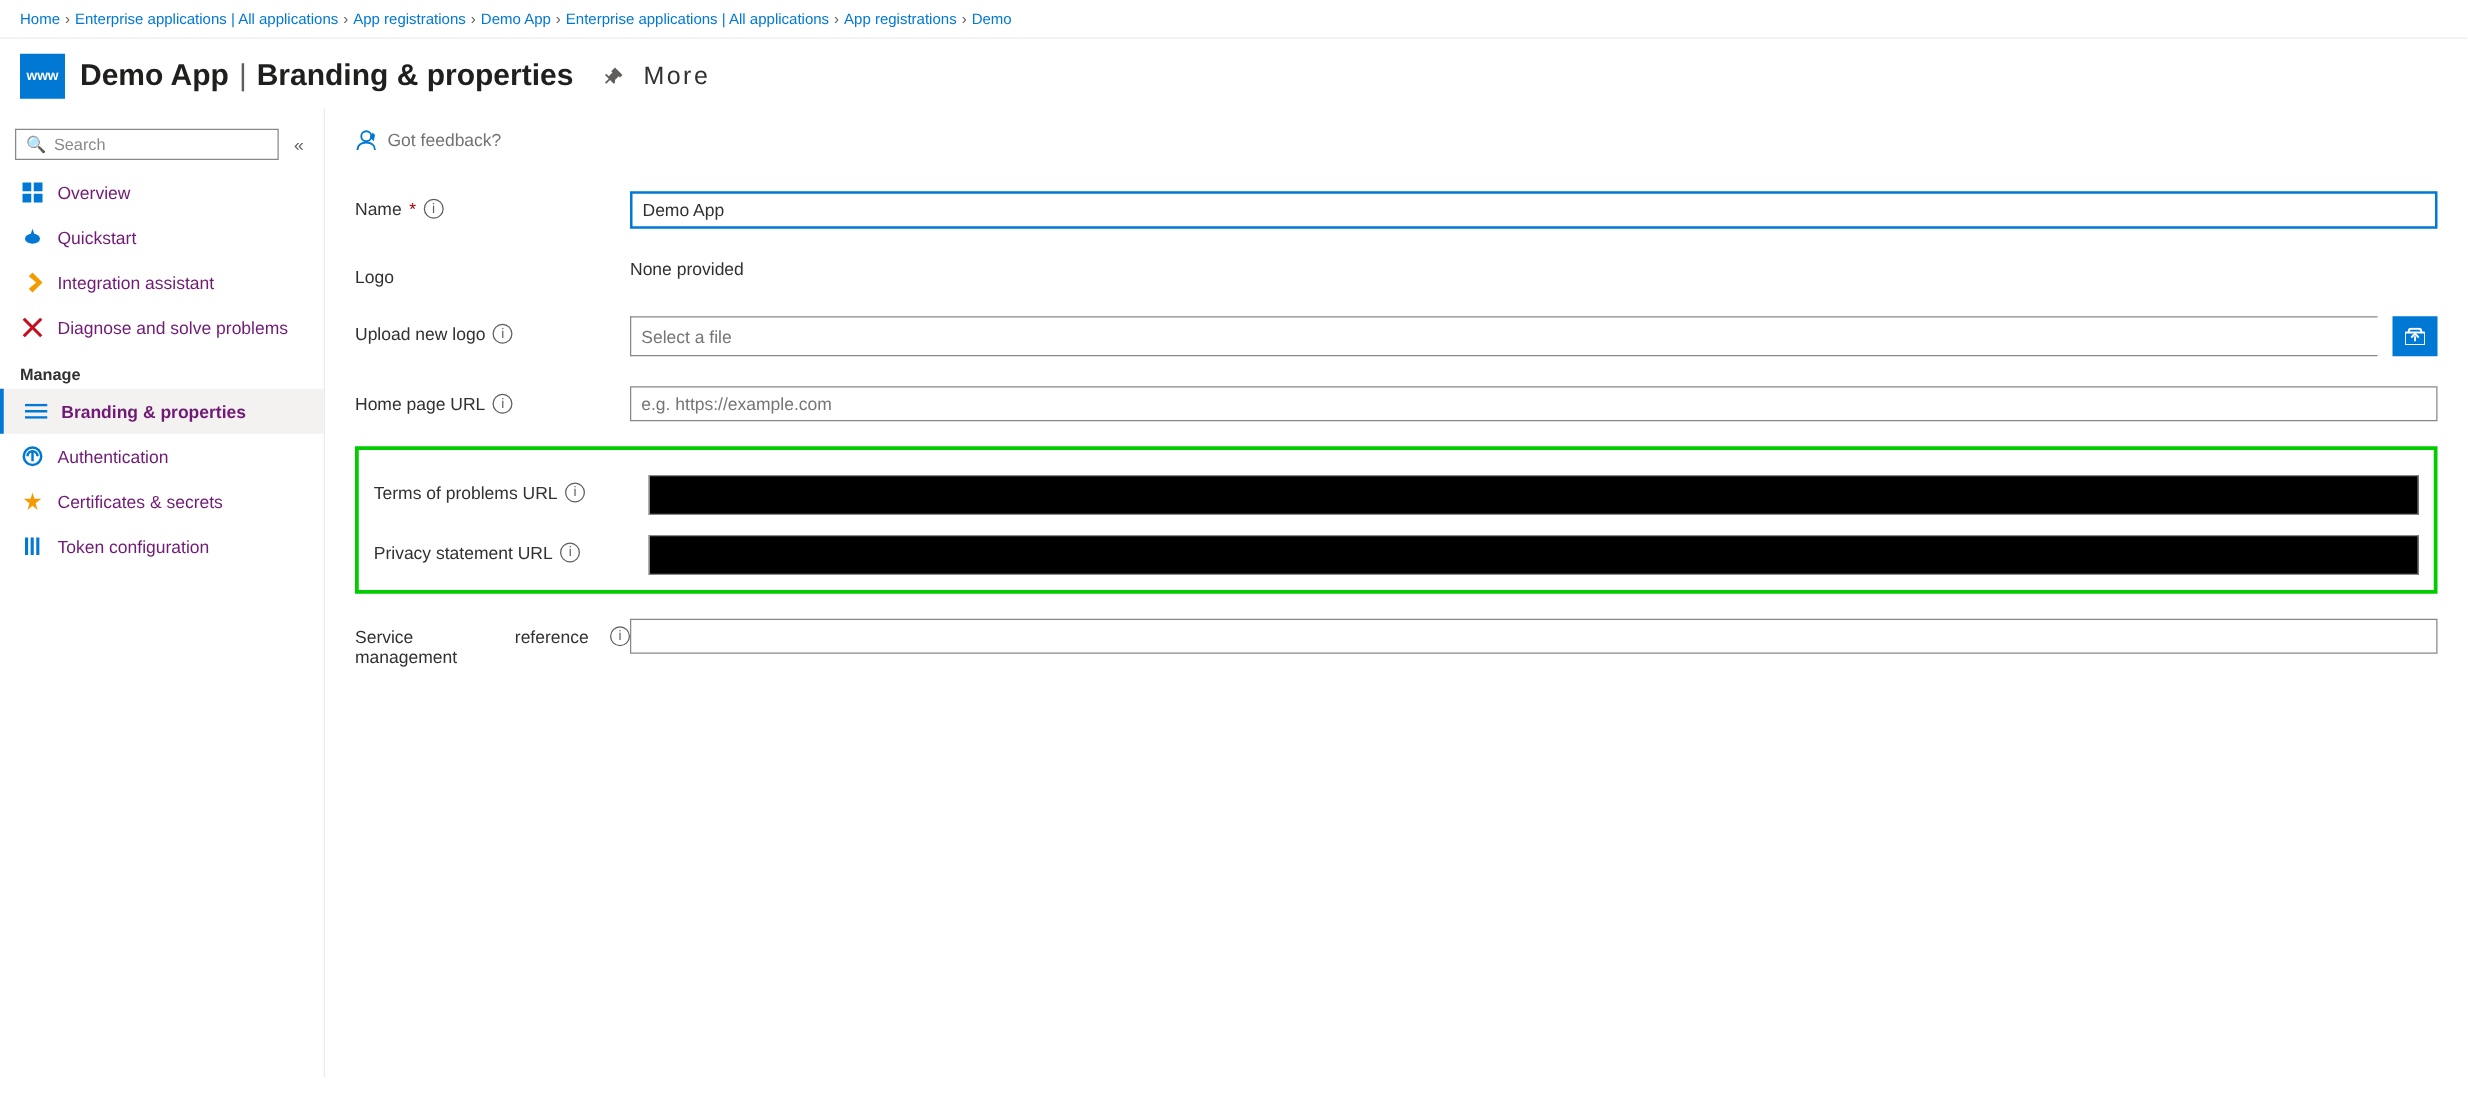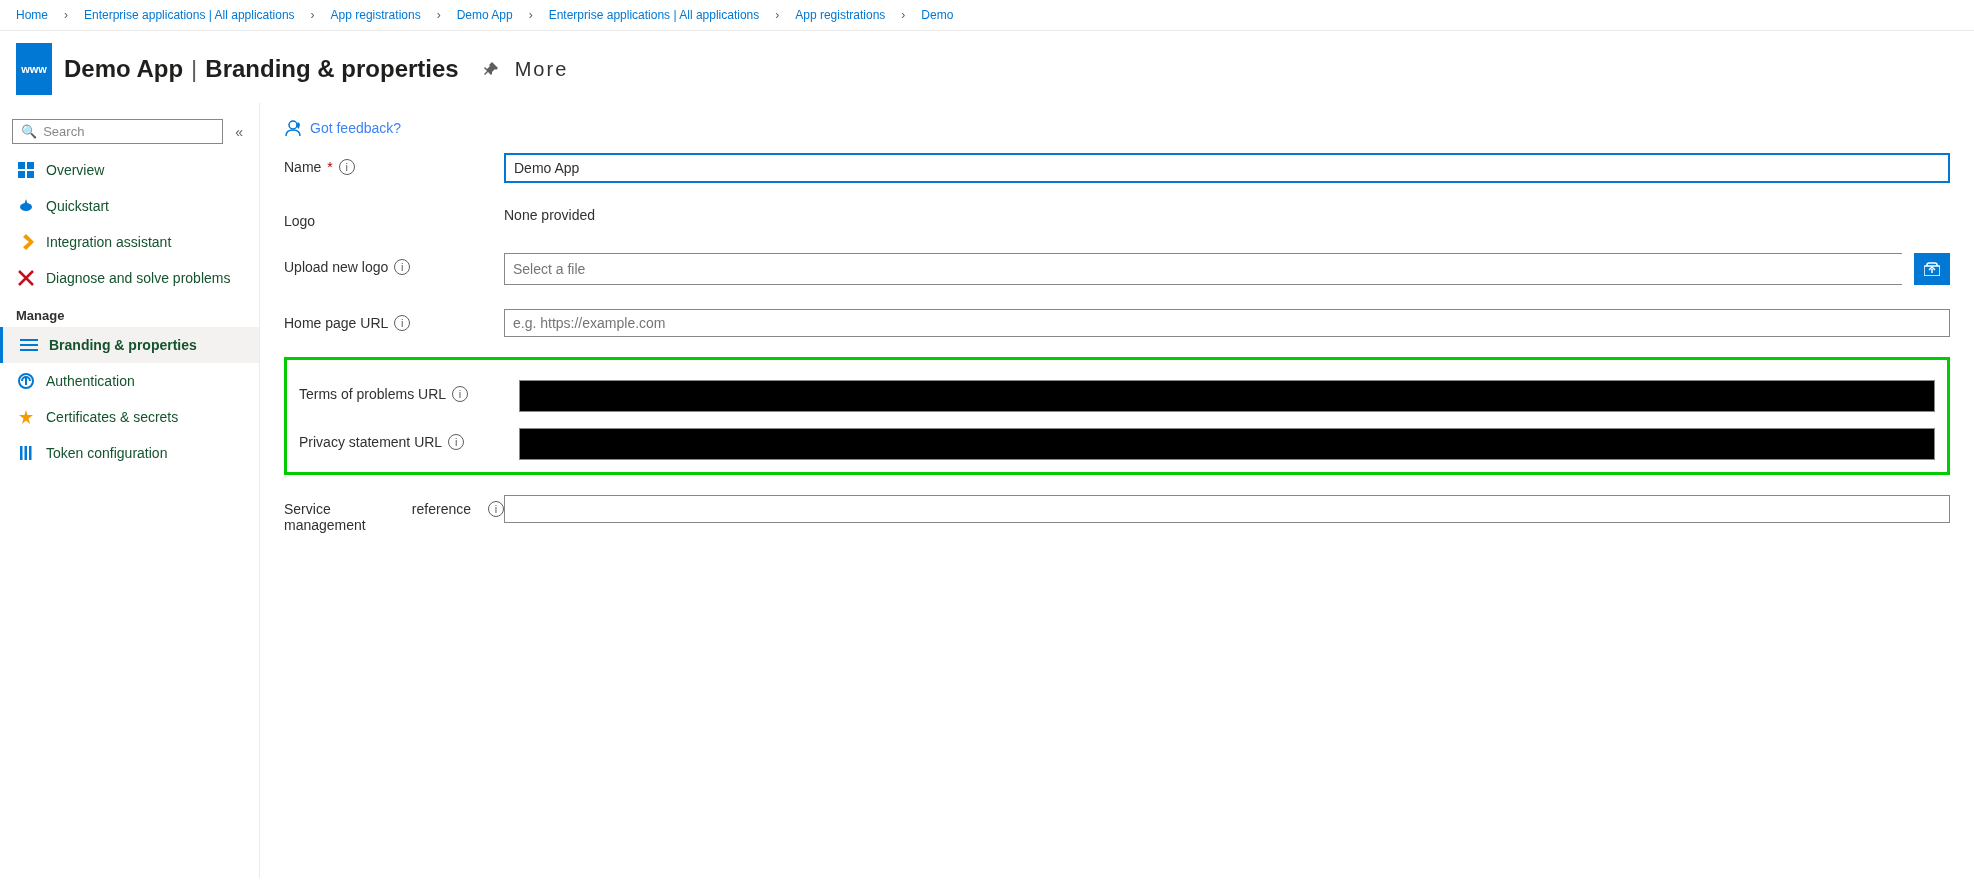--- a/index.html
+++ b/index.html
@@ -1,33 +1,33 @@
 <!DOCTYPE html>
 <html><head>
   <meta charset="utf-8">
   <style>
     * { box-sizing: border-box; margin: 0; padding: 0; }
     body { font-family: 'Segoe UI', Arial, sans-serif; font-size: 14px; background: #fff; color: #323130; }
 
     
     .breadcrumb {
       display: flex; align-items: center; padding: 8px 16px;
-      font-size: 12px; color: #0078d4; flex-wrap: wrap; gap: 16px;
+      font-size: 12px; color: #0078d4; flex-wrap: wrap; gap: 4px;
       border-bottom: 1px solid #edebe9;
     }
     .breadcrumb span { color: #605e5c; }
     .breadcrumb a { color: #0078d4; text-decoration: none; }
 
     
     .page-header {
       display: flex; align-items: center; padding: 12px 16px 8px 16px;
       gap: 12px;
     }
     .page-icon {
-      width: 36px; height: 52px; background: #0078d4;
+      width: 36px; height: 36px; background: #0078d4;
       display: flex; align-items: center; justify-content: center;
       flex-shrink: 0;
     }
     .page-icon span { color: #fff; font-size: 11px; font-weight: bold; }
     .page-title {
       font-size: 24px; font-weight: 600; color: #201f1e;
     }
     .page-title-separator { color: #605e5c; font-weight: 300; margin: 0 8px; }
     .header-actions { display: flex; align-items: center; gap: 8px; margin-left: 8px; }
     .header-icon-btn {
@@ -59,37 +59,37 @@
       background: transparent; width: 100%;
     }
     .search-input-wrapper input::placeholder { color: #8a8886; }
     .collapse-btn {
       background: none; border: none; cursor: pointer; color: #605e5c;
       font-size: 14px; padding: 4px;
     }
 
     .nav-item {
       display: flex; align-items: center; padding: 8px 16px; gap: 10px;
-      cursor: pointer; color: #14532d; text-decoration: none;
+      cursor: pointer; color: #701a75; text-decoration: none;
     }
     .nav-item.active { background: #f3f2f1; font-weight: 600; }
     .nav-icon { width: 20px; height: 20px; display: flex; align-items: center; justify-content: center; flex-shrink: 0; }
 
     .nav-section-header {
       padding: 12px 16px 4px 16px; font-weight: 700; font-size: 13px; color: #323130;
     }
 
     
     .content-area {
       flex: 1; overflow-y: auto; padding: 16px 24px;
     }
 
     .feedback-bar {
-      display: flex; align-items: center; gap: 8px; margin-bottom: 4px;
-      color: #3b82f6; cursor: pointer; font-size: 14px;
+      display: flex; align-items: center; gap: 8px; margin-bottom: 20px;
+      color: #737373; cursor: pointer; font-size: 14px;
     }
     .form-row { display: flex; align-items: flex-start; padding: 12px 0; border-bottom: none; }
     .form-label {
       width: 220px; flex-shrink: 0; color: #323130; font-size: 14px;
       padding-top: 6px; display: flex; align-items: flex-start; gap: 6px;
     }
     .form-label .required { color: #a80000; }
     .form-label .info-icon {
       display: inline-flex; align-items: center; justify-content: center;
       width: 16px; height: 16px; border-radius: 50%; border: 1px solid #605e5c;

